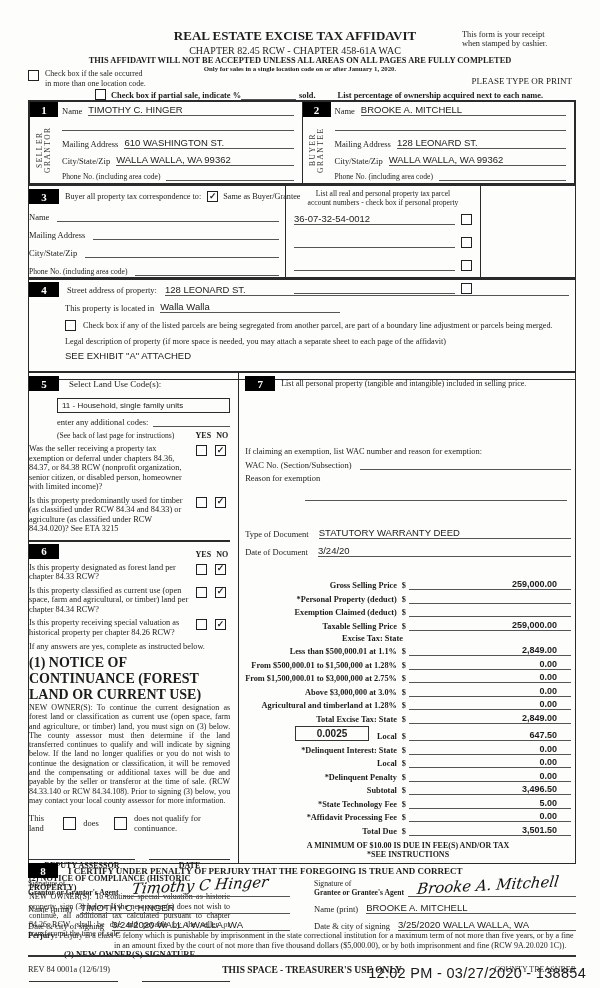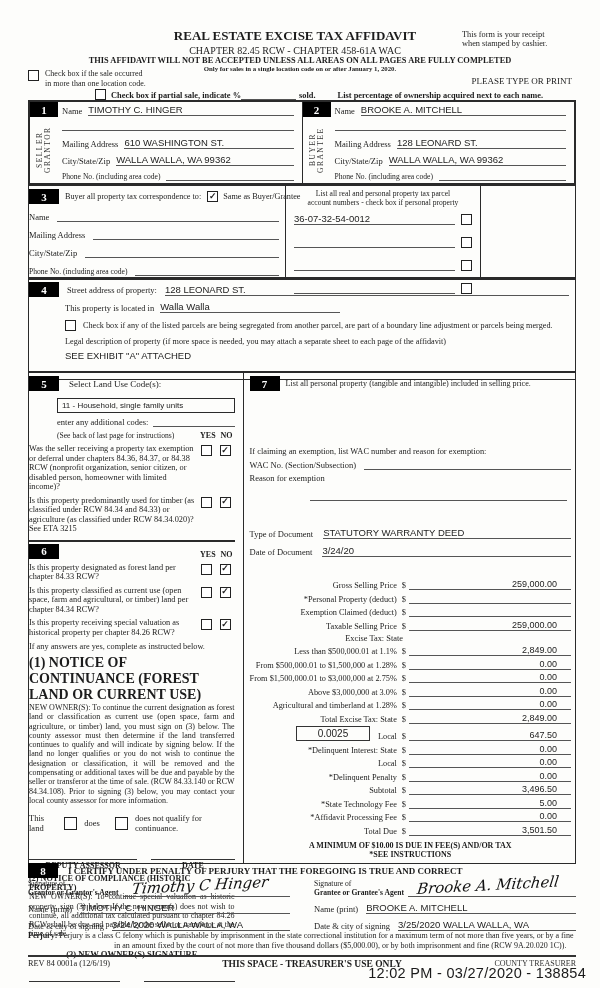--- a/index.html
+++ b/index.html
@@ -318,21 +318,21 @@
 
       <div class="row" style="margin-top:26px;">
         <span class="lbl">Type of Document</span>
         <span class="ul fill val" style="margin-left:10px;">STATUTORY WARRANTY DEED</span>
       </div>
       <div class="row" style="margin-top:6px;">
         <span class="lbl">Date of Document</span>
         <span class="ul fill val" style="margin-left:10px;">3/24/20</span>
       </div>
 
-      <div style="margin-top:22px;">
+      <div style="margin-top:22px;font-weight:bold;">
         <div class="taxrow">
           <span class="tl">Gross Selling Price</span>
             <span class="td">$</span>
           <span class="tv">259,000.00</span>
           </div>
         <div class="taxrow">
           <span class="tl">*Personal Property (deduct)</span>
             <span class="td">$</span>
           <span class="tv"></span>
           </div>
@@ -469,20 +469,20 @@
         </div>
       </div>
     </div>
   </div>
 
   <div class="abs" style="top:931px;left:28px;right:24px;font-size:8px;line-height:9.6px;padding-left:86px;text-indent:-86px;">
     <span class="b">Perjury:</span>
     <span>Perjury is a class C felony which is punishable by imprisonment in the state correctional institution for a maximum term of not more than five years, or by a fine in an amount fixed by the court of not more than five thousand dollars ($5,000.00), or by both imprisonment and fine (RCW 9A.20.020 1C)).</span>
   </div>
 
-  <div class="abs" style="top:955px;left:28px;right:24px;border-top:2px solid #333;padding-top:2px;display:flex;align-items:flex-start;">
+  <div class="abs" style="top:955px;left:28px;right:24px;border-top:2px solid #333;padding-top:8px;display:flex;align-items:flex-start;">
     <span style="font-size:8.3px;width:150px;">REV 84 0001a (12/6/19)</span>
     <span class="fill ctr b" style="font-size:9.5px;">THIS SPACE - TREASURER'S USE ONLY</span>
     <span style="font-size:8px;width:130px;text-align:right;color:#333;">COUNTY TREASURER</span>
   </div>
   <div class="abs sans" style="top:965px;right:14px;font-size:14.5px;letter-spacing:0.3px;color:#1a1a1a;">12:02 PM - 03/27/2020 - 138854</div>
 
 </div>
 
 </body></html>

